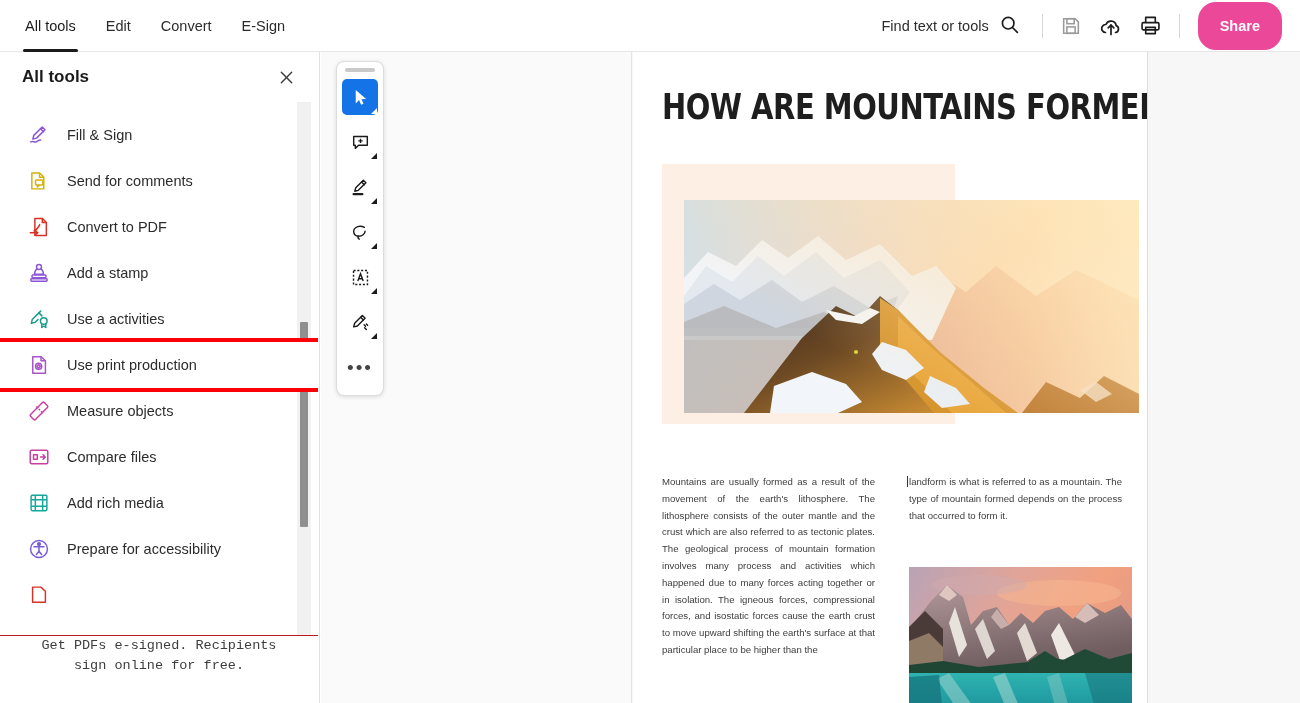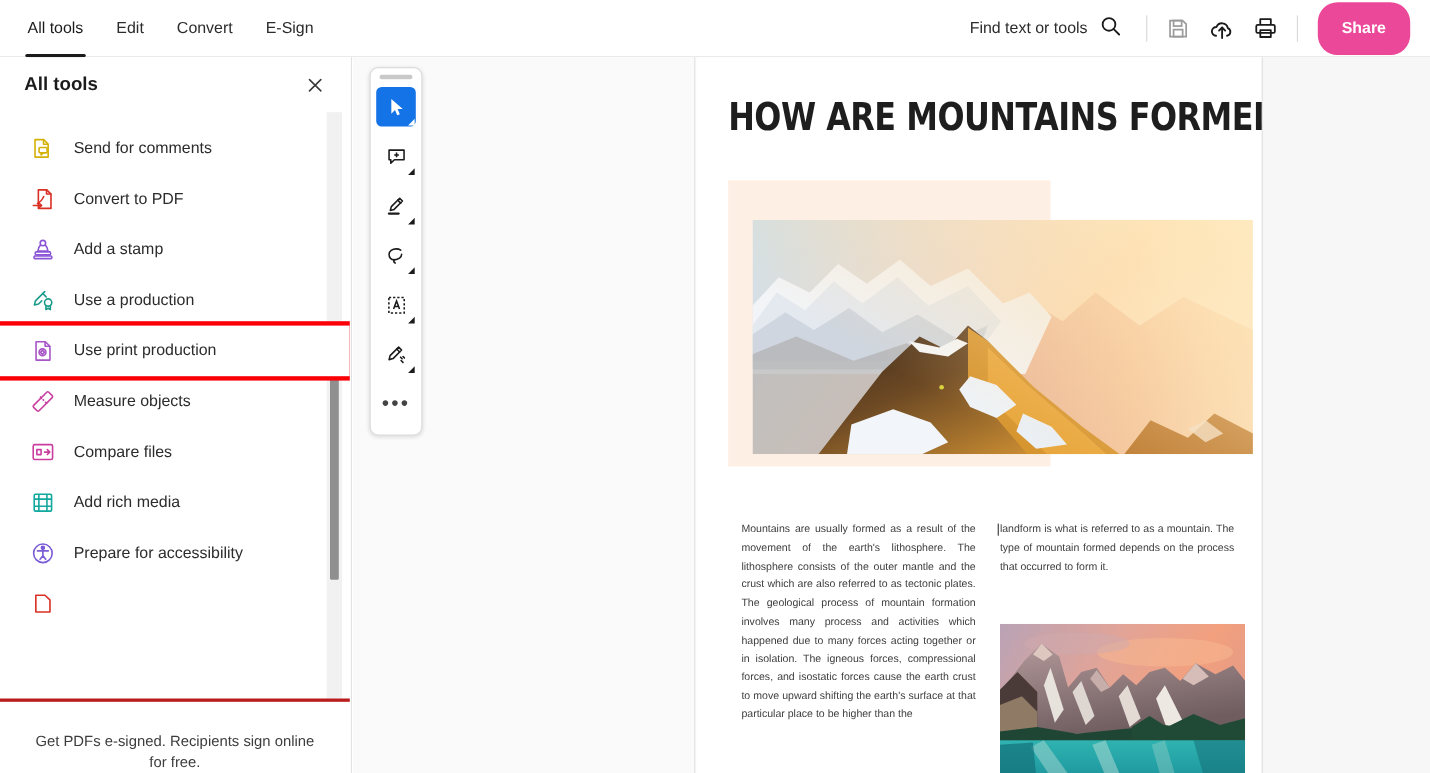--- a/index.html
+++ b/index.html
@@ -84,22 +84,22 @@
     position: absolute; right: 8px; top: 50px; width: 14px; height: 533px;
     background: #f1f1f1;
   }
   .sb-thumb {
     position: absolute; left: 3px; top: 220px; width: 8px; height: 205px;
     background: #8f8f8f; border-radius: 1px;
   }
 
   .sb-footer {
     position: absolute; left: 0; bottom: 0; width: 318px; height: 68px;
-    border-top: 3px solid #b91c1c; display: flex; align-items: flex-end;
-    justify-content: center; padding: 0 28px;
+    border-top: 1px solid #b91c1c; display: flex; align-items: flex-start;
+    justify-content: center; padding: 0 28px; font-family: Liberation Mono, monospace;
   }
   .sb-footer-text {
     font-size: 13.5px; color: #3d3d3d; text-align: center; line-height: 1.45;
   }
 
   
   .midcol {
     position: absolute; left: 321px; top: 52px; width: 310px; height: 651px;
     background: #fafafa;
   }
@@ -149,21 +149,21 @@
   }
   .hero-img {
     position: absolute; left: 22px; top: 36px; width: 455px; height: 213px;
     overflow: hidden;
   }
   .hero-img svg { display: block; width: 100%; height: 100%; }
 
   
   .cols { position: absolute; left: 29px; top: 422px; width: 460px; }
   .col { position: absolute; top: 0; width: 213px; }
-  .col-left { left: 12px; }
+  .col-left { left: 0; }
   .col-right { left: 247px; }
   .body-p {
     font-size: 9.6px; line-height: 16.8px; color: #3d3d3d;
     text-align: justify; font-family: "Liberation Sans", sans-serif;
   }
   .cursor-bar {
     position: absolute; left: -2px; top: 2px; width: 1px; height: 11px;
     background: #333;
   }
   .lake-img {
@@ -236,20 +236,30 @@
       <div class="sb-close">
         <svg width="15" height="15" viewBox="0 0 16 16" stroke="#3a3a3a" stroke-width="1.5" stroke-linecap="round">
           <line x1="2.5" y1="2.5" x2="13.5" y2="13.5"></line>
             <line x1="13.5" y1="2.5" x2="2.5" y2="13.5"></line>
         </svg>
       </div>
     </div>
 
     <div class="sb-list">
 
+      <div class="sb-item">
+        <span class="sb-ico">
+          <svg viewBox="0 0 24 24" fill="none" stroke="#8b55d6" stroke-width="1.6" stroke-linecap="round" stroke-linejoin="round">
+            <path d="M15.5 3.2 6.3 12.4l-1 4 4-1 9.2-9.2z"></path>
+              <path d="M13.6 5.1l3.3 3.3"></path>
+            <path d="M3 19.6c2.2-1.4 4.1.6 6.2-.2 2-.8 2.6-2.2 4.6-1.8"></path>
+          </svg>
+        </span>
+        <span class="sb-label">Fill &amp; Sign</span>
+      </div>
 
       <div class="sb-item">
         <span class="sb-ico">
           <svg viewBox="0 0 24 24" fill="none" stroke="#d4b106" stroke-width="1.6" stroke-linejoin="round">
             <path d="M4.2 3.2h8.6l4.4 4.4v13H4.2z"></path>
               <path d="M12.6 3.2v4.6h4.6"></path>
             <rect x="8.2" y="11" width="8" height="5.3" rx="1"></rect>
               <path d="M10.4 16.3l-.2 2.2 2.2-2.2"></path>
           </svg>
         </span>
@@ -283,21 +293,21 @@
 
       <div class="sb-item">
         <span class="sb-ico">
           <svg viewBox="0 0 24 24" fill="none" stroke="#1a9b8a" stroke-width="1.6" stroke-linejoin="round" stroke-linecap="round">
             <path d="M13.8 3.4 4.6 12.6l-1 4.1 4.1-1 3.2-3.2"></path>
               <path d="M11.9 5.3l3.3 3.3"></path>
             <circle cx="17.2" cy="14.2" r="3.6"></circle>
               <path d="M15 17.2v4l2.2-1.4 2.2 1.4v-4"></path>
           </svg>
         </span>
-        <span class="sb-label">Use a production</span>
+        <span class="sb-label">Use a activities</span>
       </div>
 
       <div class="sb-item highlighted">
         <span class="sb-ico">
           <svg viewBox="0 0 24 24" fill="none" stroke="#a855c7" stroke-width="1.6" stroke-linejoin="round">
             <path d="M5.2 2.9h9.2L19 7.4v13.7H5.2z"></path>
               <path d="M14.2 2.9v4.5h4.7"></path>
             <circle cx="11.6" cy="13.4" r="3.4"></circle>
               <path d="M11.6 11.4l2 2-2 2-2-2z"></path>
           </svg>

